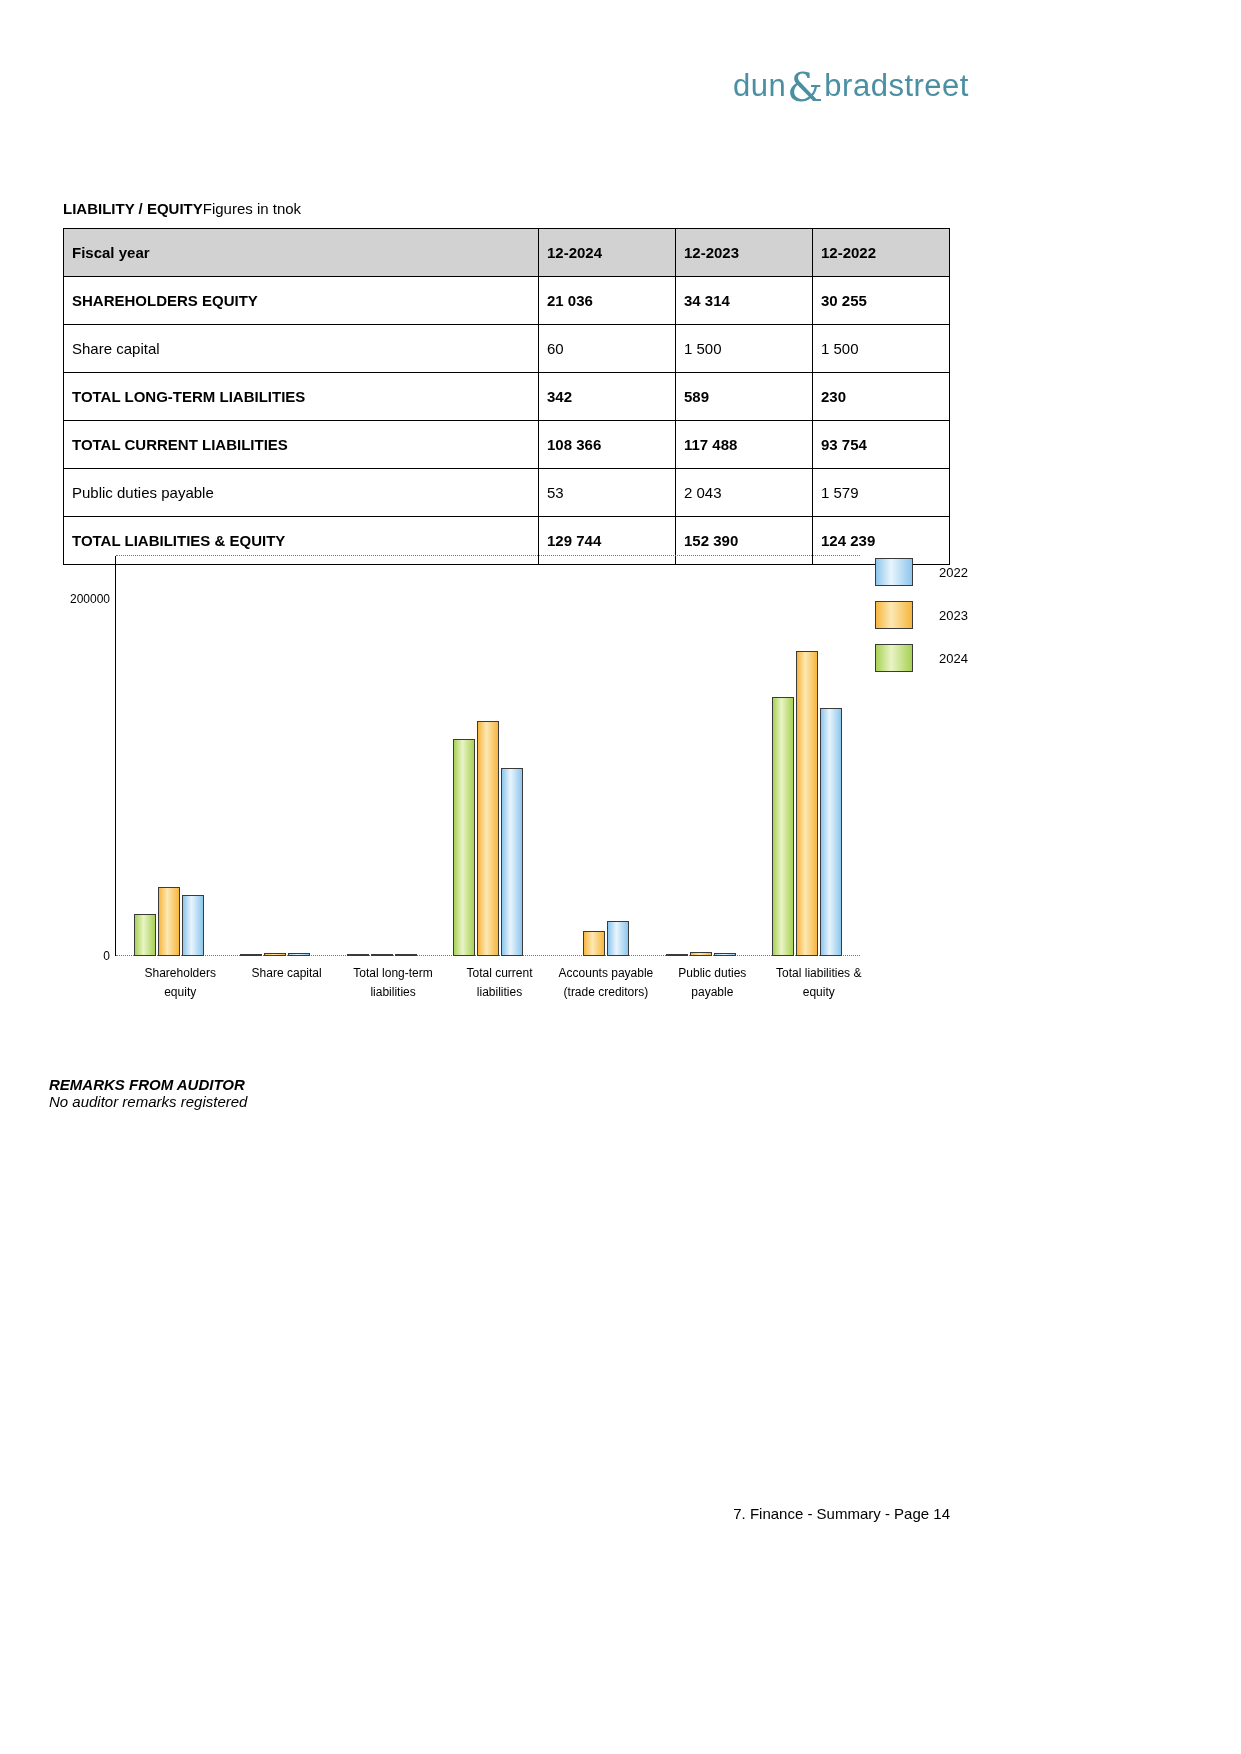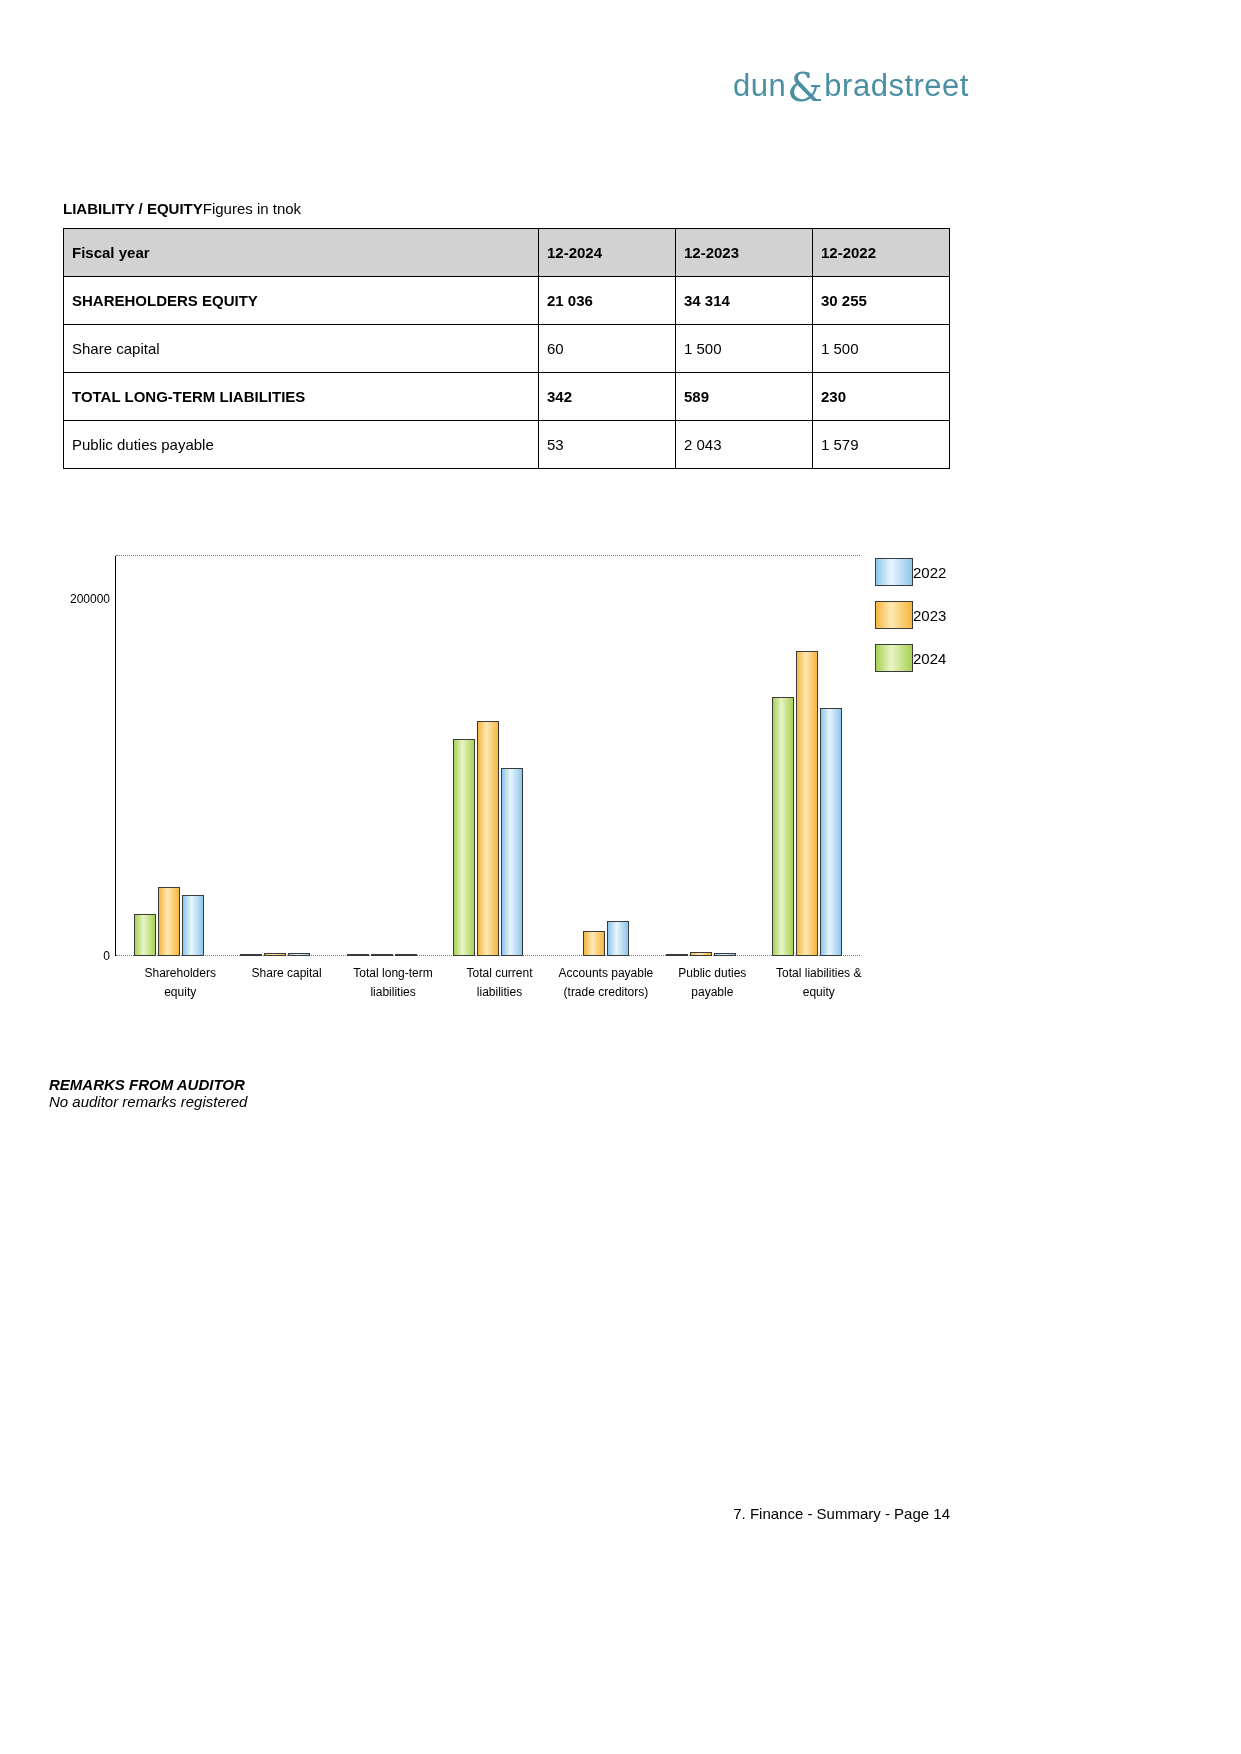--- a/index.html
+++ b/index.html
@@ -43,21 +43,21 @@
   .ytick.top { top:-8px;margin-top:44px; } .ytick.zero { bottom:-7px; }
   .groups { position:absolute; inset:0; display:flex; align-items:flex-end; }
   .group { flex:1; display:flex; justify-content:center; align-items:flex-end; gap:2px; }
   .bar { width:22px; border:1px solid #3a3a3a; }
   .bar-empty { width:22px; border:none; background:none; }
   .cats { position:absolute; top:416px; left:64px; width:745px; display:flex; }
   .cat { flex:1; text-align:center; font-size:12px; line-height:1.55; }
   .legend { position:absolute; left:812px; top:10px; }
   .legend-item { display:flex; align-items:center; margin-bottom:15px; }
   .swatch { width:38px; height:28px; border:1px solid #3a3a3a; }
-  .legend-label { font-size:15px; margin-left:0; }
+  .legend-label { font-size:13px; margin-left:26px; }
 
   
   .remarks { position:absolute; top:1076px; left:49px;font-style:italic; }
   .remarks-heading { font-size:15px; font-weight:bold; }
   .remarks-text { font-size:15px; }
 
   
   .footer { position:absolute; top:1505px; left:63px; width:887px;
             text-align:right; font-size:15px; }
 </style>
@@ -103,24 +103,36 @@
           <td class="num">1 500</td>
           <td class="num">1 500</td>
         </tr>
         <tr>
           <td class="bold">TOTAL LONG-TERM LIABILITIES</td>
           <td class="num bold">342</td>
           <td class="num bold">589</td>
           <td class="num bold">230</td>
         </tr>
         <tr>
+          <td class="bold">TOTAL CURRENT LIABILITIES</td>
+          <td class="num bold">108 366</td>
+          <td class="num bold">117 488</td>
+          <td class="num bold">93 754</td>
+        </tr>
+        <tr>
           <td>Public duties payable</td>
           <td class="num">53</td>
           <td class="num">2 043</td>
           <td class="num">1 579</td>
+        </tr>
+        <tr>
+          <td class="bold">TOTAL LIABILITIES &amp; EQUITY</td>
+          <td class="num bold">129 744</td>
+          <td class="num bold">152 390</td>
+          <td class="num bold">124 239</td>
         </tr>
       </tbody>
   </table>
 
   <div class="chart">
     <div class="plot">
       <div class="gridline-top"></div>
       <div class="baseline"></div>
       <div class="ytick top">200000</div>
       <div class="ytick zero">0</div>

